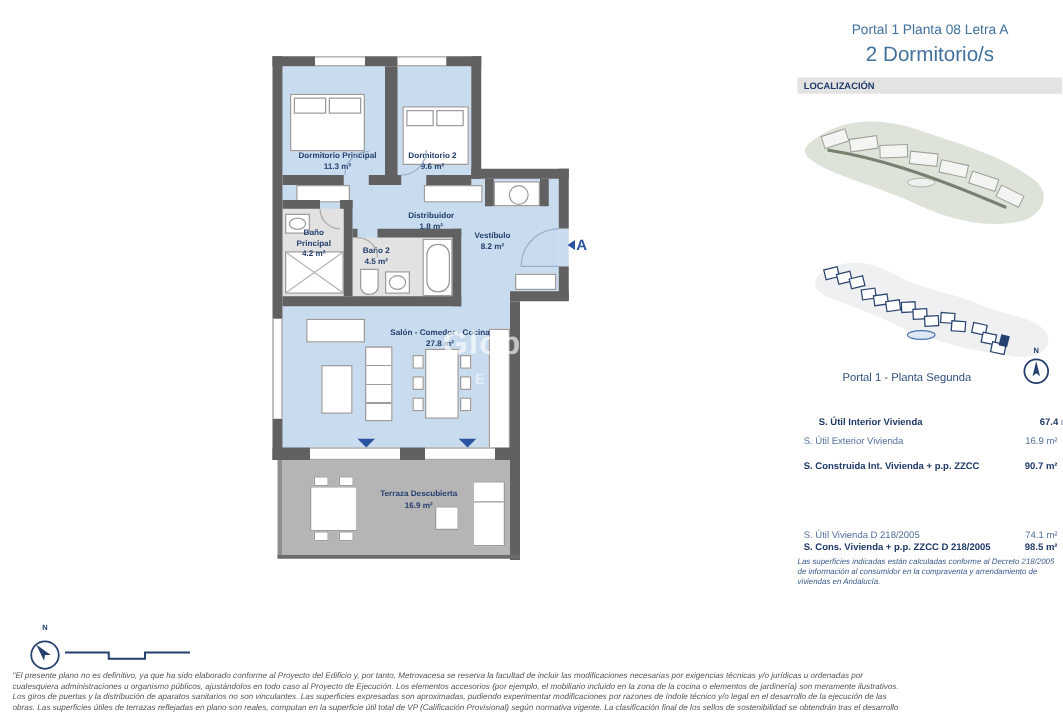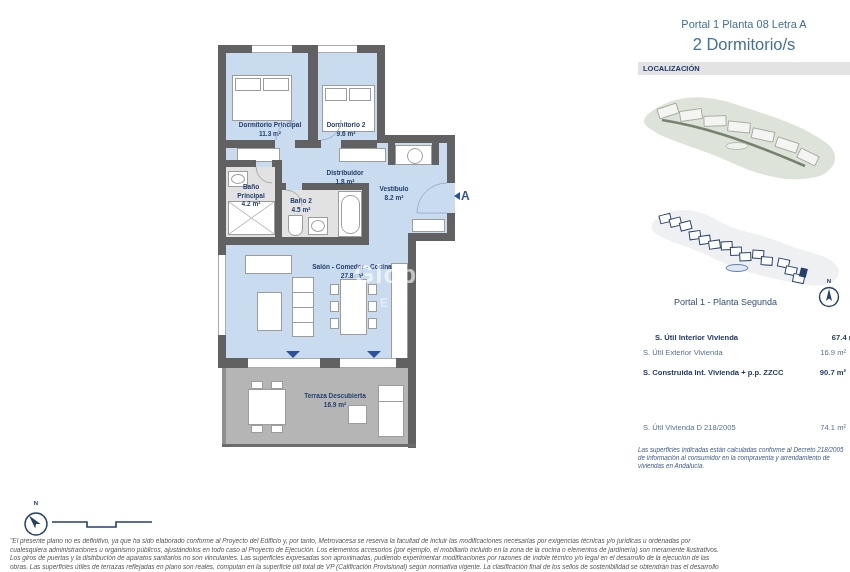--- a/index.html
+++ b/index.html
@@ -268,20 +268,24 @@
   </div>
   <div class="trow light" style="top:346px;">
     <span>S. Útil Exterior Vivienda</span>
     <span class="tval">16.9 m²</span>
   </div>
 
   <div class="trow light" style="top:421px;">
     <span>S. Útil Vivienda D 218/2005</span>
     <span class="tval">74.1 m²</span>
   </div>
+  <div class="trow strong" style="top:431px;">
+    <span>S. Cons. Vivienda + p.p. ZZCC D 218/2005</span>
+    <span class="tval">98.5 m²</span>
+  </div>
   <div class="tnote">Las superficies indicadas están calculadas conforme al Decreto 218/2005 de información al consumidor en la compraventa y arrendamiento de viviendas en Andalucía.</div>
 
   <div class="plancompass">
     <span>N</span>
     <svg width="34" height="34" viewBox="0 0 34 34">
       <circle cx="17" cy="18" r="11" fill="none" stroke="#24406e" stroke-width="1.4"></circle>
       <polygon points="17,7 20.5,21 17,18 13.5,21" fill="#24406e" transform="rotate(-40 17 18)"></polygon>
     </svg>
   </div>
   <svg class="scalebar" width="105" height="16" viewBox="0 0 105 16">

